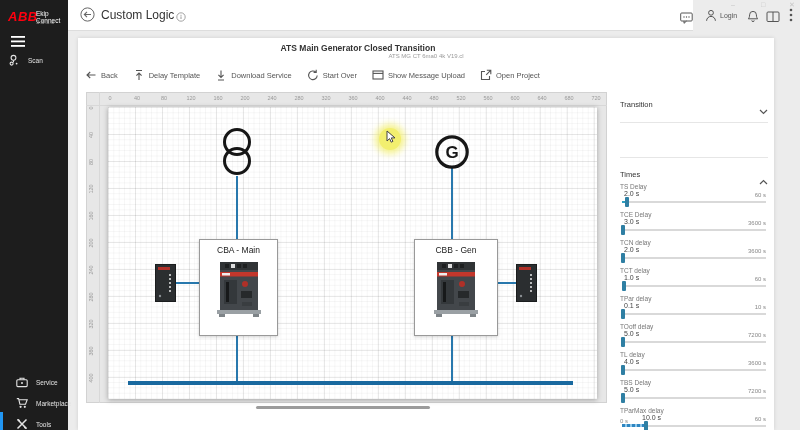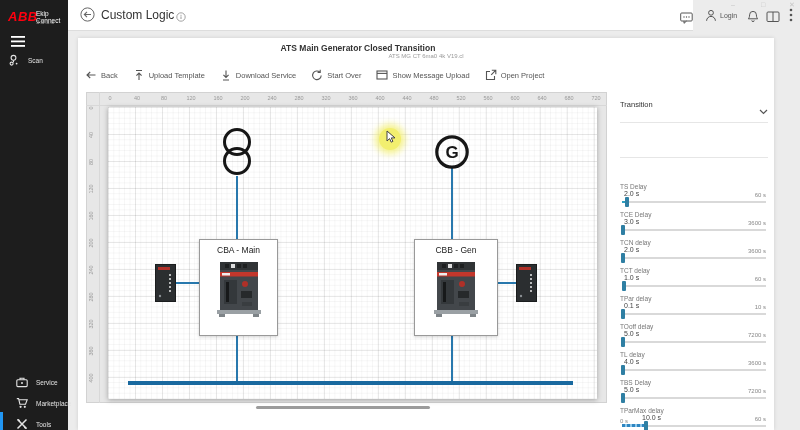--- a/index.html
+++ b/index.html
@@ -184,21 +184,21 @@
       <div class="tb-item">
         <svg width="12" height="12" viewBox="0 0 12 12">
           <path d="M10.5 6H2M5.2 3 2 6l3.2 3" fill="none" stroke="#555" stroke-width="1.1"></path>
         </svg>
         <span>Back</span>
       </div>
       <div class="tb-item">
         <svg width="12" height="12" viewBox="0 0 12 12">
           <path d="M6 11V4.5M3.4 6.6 6 4l2.6 2.6M3 1.5h6" fill="none" stroke="#555" stroke-width="1.1"></path>
         </svg>
-        <span>Upload Template</span>
+        <span>Delay Template</span>
       </div>
       <div class="tb-item">
         <svg width="12" height="12" viewBox="0 0 12 12">
           <path d="M6 1.5V8M3.4 5.9 6 8.5l2.6-2.6M3 11h6" fill="none" stroke="#555" stroke-width="1.1"></path>
         </svg>
         <span>Download Service</span>
       </div>
       <div class="tb-item">
         <svg width="12" height="12" viewBox="0 0 12 12">
           <path d="M10.2 6.5A4.3 4.3 0 1 1 8.9 3.2" fill="none" stroke="#555" stroke-width="1.1"></path>
@@ -356,20 +356,26 @@
 
   <div id="scroll-h" class="abs"></div>
 
   <div id="panel" class="abs">
       <div style="position: absolute; left: 0px; right: 0px; top: 4px; height: 22px; cursor: pointer;">
         <span class="sec-label" style="top: 4px;">Transition</span>
         <span class="sec-chev" style="top: 5px;"><svg width="9" height="6" viewBox="0 0 9 6">
             <path d="M1 1l3.5 3.5L8 1" fill="none" stroke="#555" stroke-width="1.2"></path>
           </svg></span>
       </div>
+      <div style="position: absolute; left: 0px; right: 0px; top: 74px; height: 22px; cursor: pointer;">
+        <span class="sec-label" style="top: 4px;">Times</span>
+        <span class="sec-chev" style="top: 5px;"><svg width="9" height="6" viewBox="0 0 9 6">
+            <path d="M1 5l3.5-3.5L8 5" fill="none" stroke="#555" stroke-width="1.2"></path>
+          </svg></span>
+      </div>
       <div class="sec-div" style="top: 30px;"></div>
       <div class="sec-div" style="top: 65px;"></div>
       <div style="position: absolute; left: 0px; right: 0px; top: 91px; height: 28px;">
         <span class="sl-label">TS Delay</span>
         <span class="sl-value">2.0 s</span>
         <span class="sl-max">60 s</span>
         <div class="sl-track">
           <div class="sl-fill" style="width: 3.3%;"></div>
           <div class="sl-handle" style="left: 3.3%;"></div>
         </div>

